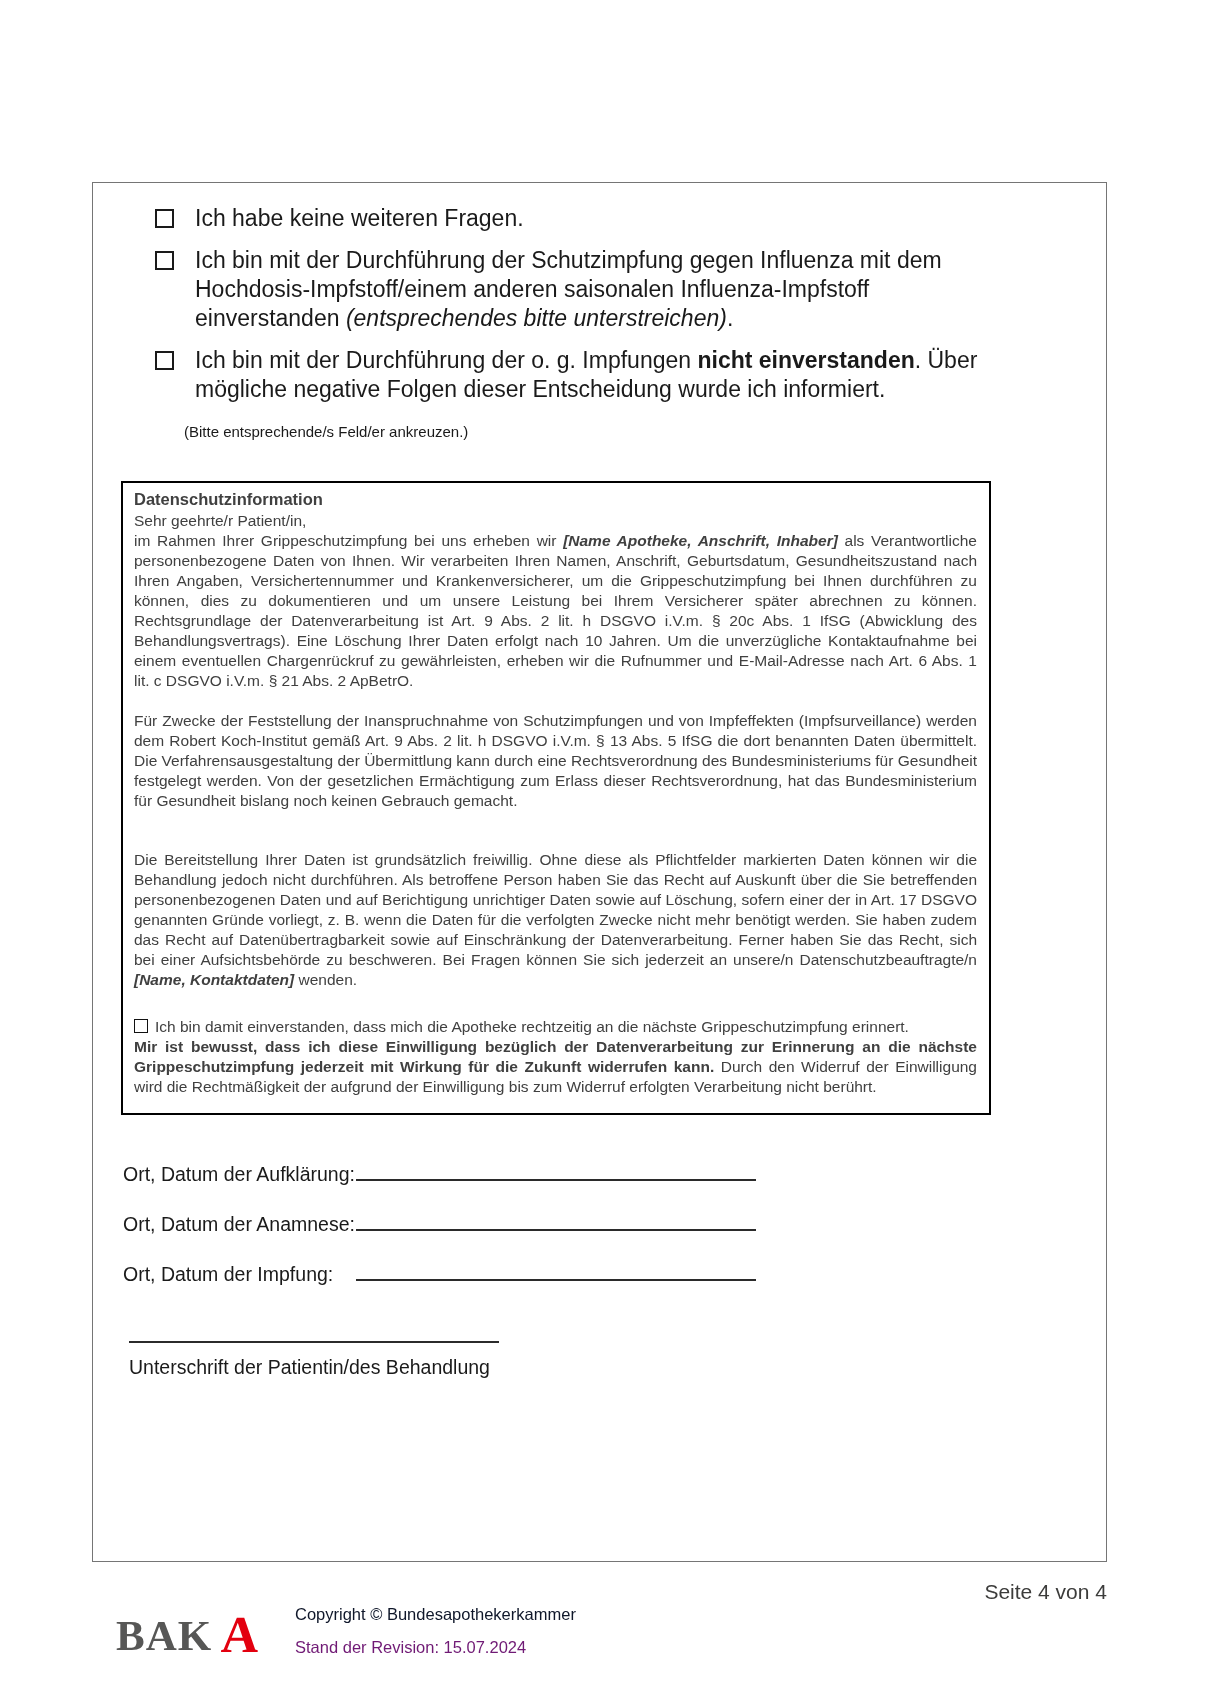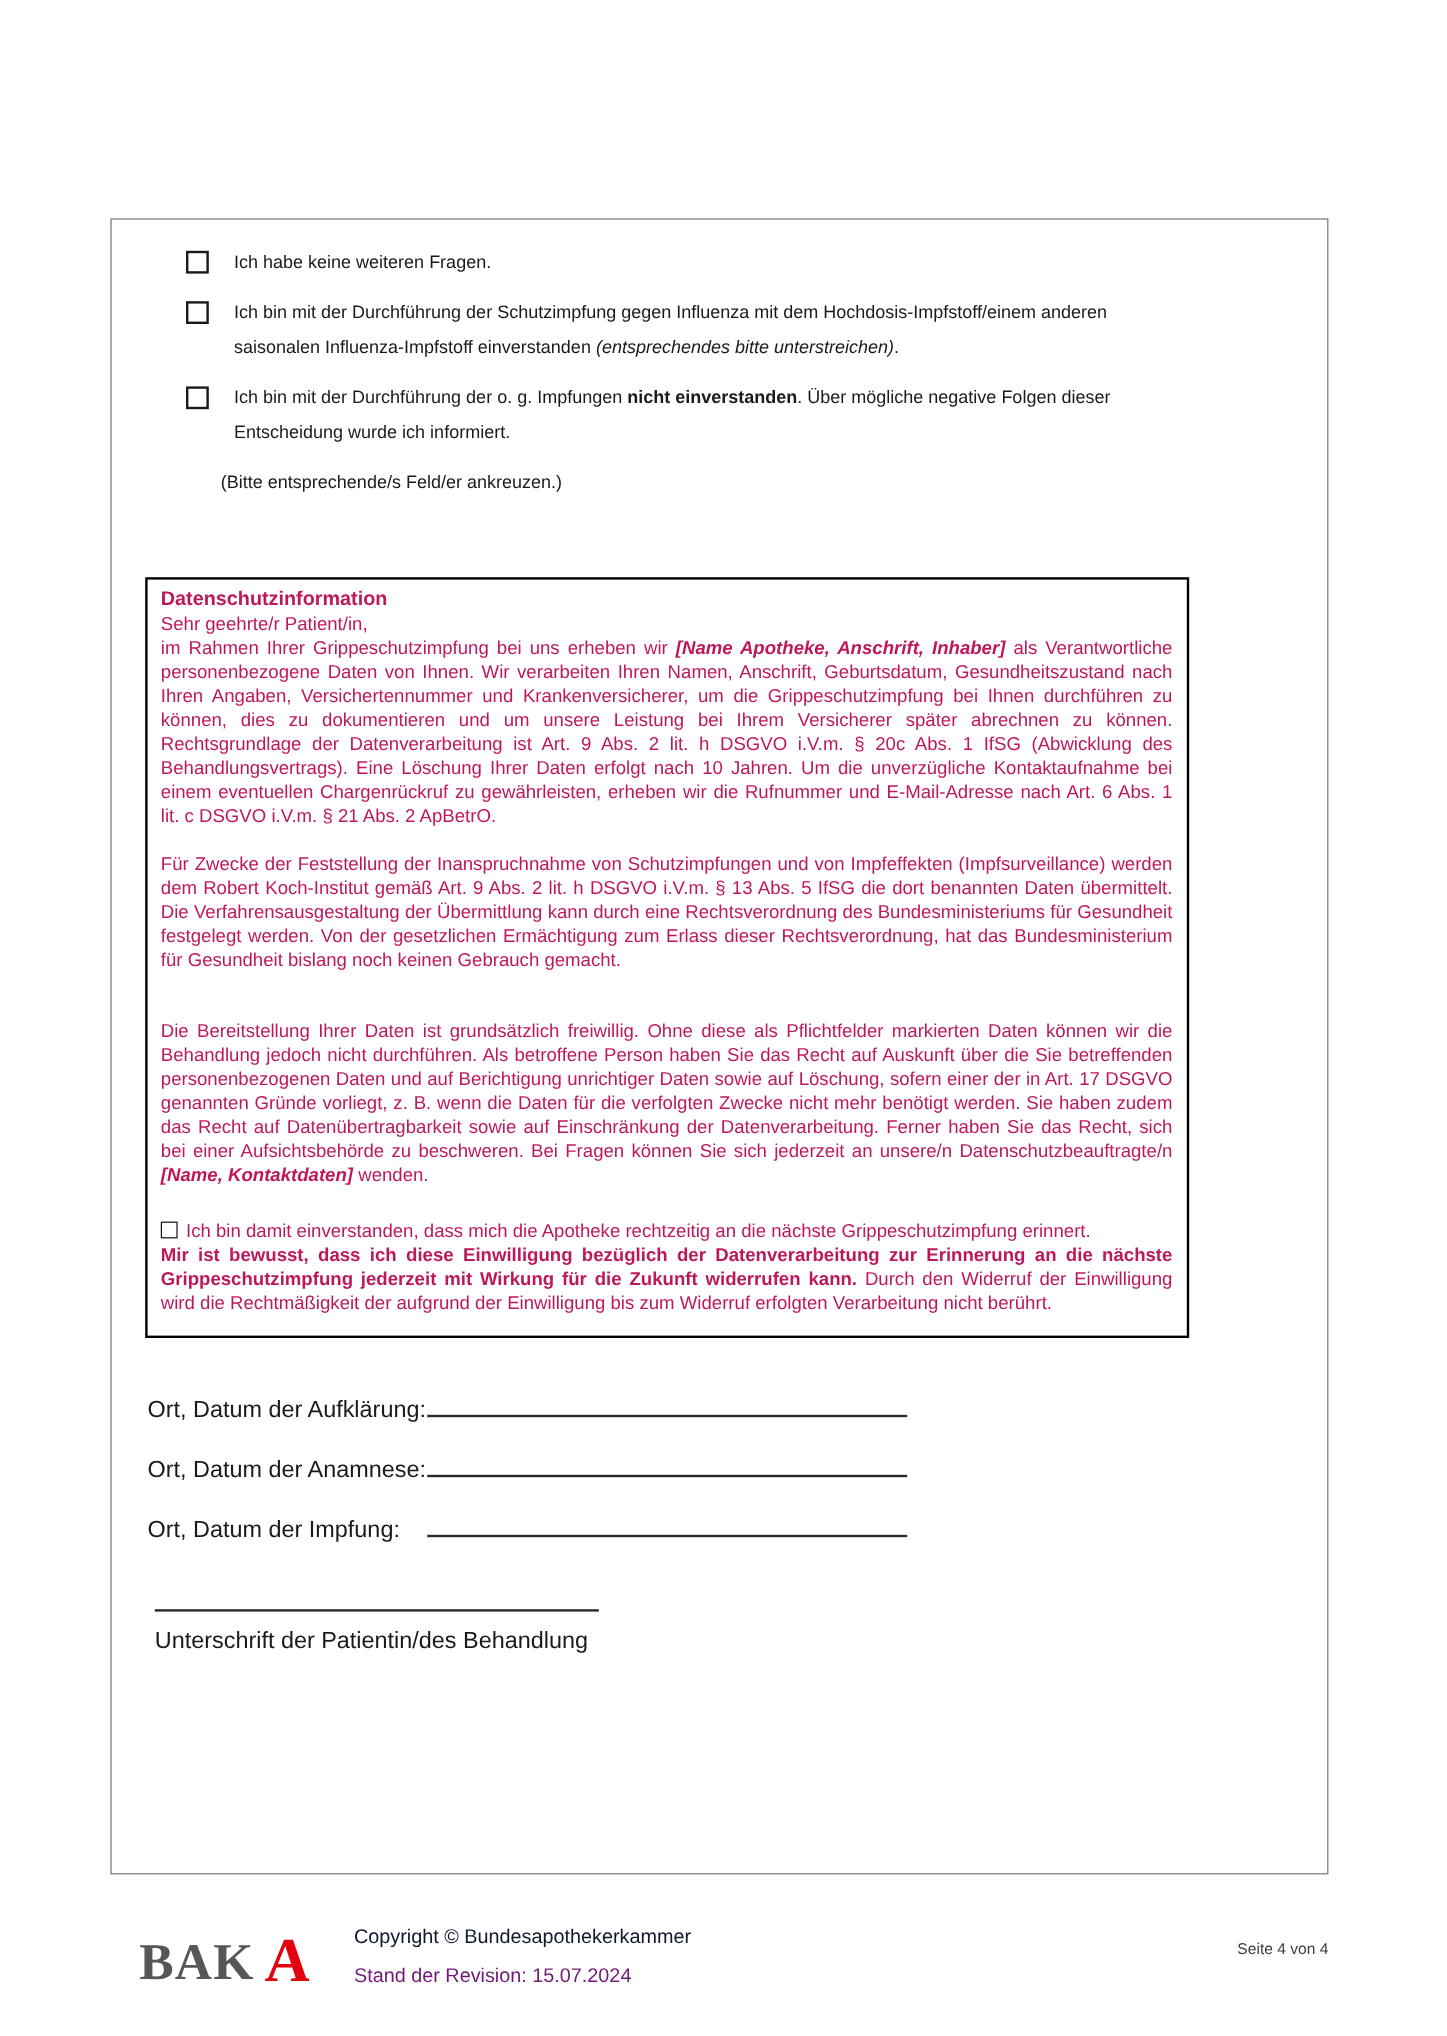--- a/index.html
+++ b/index.html
@@ -12,30 +12,30 @@
     position:absolute;left:92px;top:182px;width:1015px;height:1380px;
     border:1px solid #757575;box-sizing:border-box;background:#fff;
   }
   
   .chk-section{padding:21px 0 0 62px;}
   .chk-item{display:flex;margin-bottom:13px;}
   .chk-box{
     flex:0 0 auto;width:15px;height:15px;border:2px solid #1a1a1a;
     margin-top:5px;background:#fff;
   }
-  .chk-text{margin-left:21px;width:795px;font-size:15px;line-height:29px;}
+  .chk-text{margin-left:21px;width:795px;font-size:23px;line-height:29px;}
   .it{font-style:italic;}
   .bd{font-weight:bold;}
   .bi{font-weight:bold;font-style:italic;}
   .note{margin:19px 0 0 29px;font-size:15px;color:#1a1a1a;}
   
   .ds-box{
     position:absolute;left:28px;top:298px;width:870px;box-sizing:border-box;
     border:2px solid #000;padding:5px 12px 16px 11px;
-    font-size:15.5px;line-height:20px;text-align:justify;color:#be185d;
+    font-size:15.5px;line-height:20px;text-align:justify;color:#404040;
   }
   .ds-title{font-weight:bold;font-size:16.5px;line-height:23px;text-align:left;}
   .ds-salutation{text-align:left;}
   .ds-box p{margin:0;}
   .mt1{margin-top:20px !important;}
   .mt2{margin-top:39px !important;}
   .mt3{margin-top:27px !important;}
   .inline-chk{
     display:inline-block;width:12px;height:12px;border:1.5px solid #111;
     margin-right:7px;vertical-align:-1px;background:#fff;
@@ -58,21 +58,21 @@
   .logo-bak{
     font-family:"Liberation Serif", serif;font-weight:bold;font-size:43px;
     color:#575756;letter-spacing:1px;line-height:1;
   }
   .logo-a{
     font-family:"Liberation Serif", serif;font-weight:bold;font-size:52px;
     color:#e3000f;margin-left:9px;line-height:0.9;transform:skewX(-2deg);
   }
   .footer-copy{position:absolute;left:295px;top:1605px;font-size:16.5px;color:#0f172a;}
   .footer-rev{position:absolute;left:295px;top:1638px;font-size:16.5px;color:#701a75;}
-  .footer-page{position:absolute;right:99px;top:1616px;font-size:13px;color:#3c3c3b;margin-left:48px;}
+  .footer-page{position:absolute;right:99px;top:1580px;font-size:21px;color:#3c3c3b;margin-left:48px;}
 </style>
 </head>
 <body>
 
 <div class="sheet">
 
   <div class="chk-section">
 
     <div class="chk-item">
       <span class="chk-box"></span>

